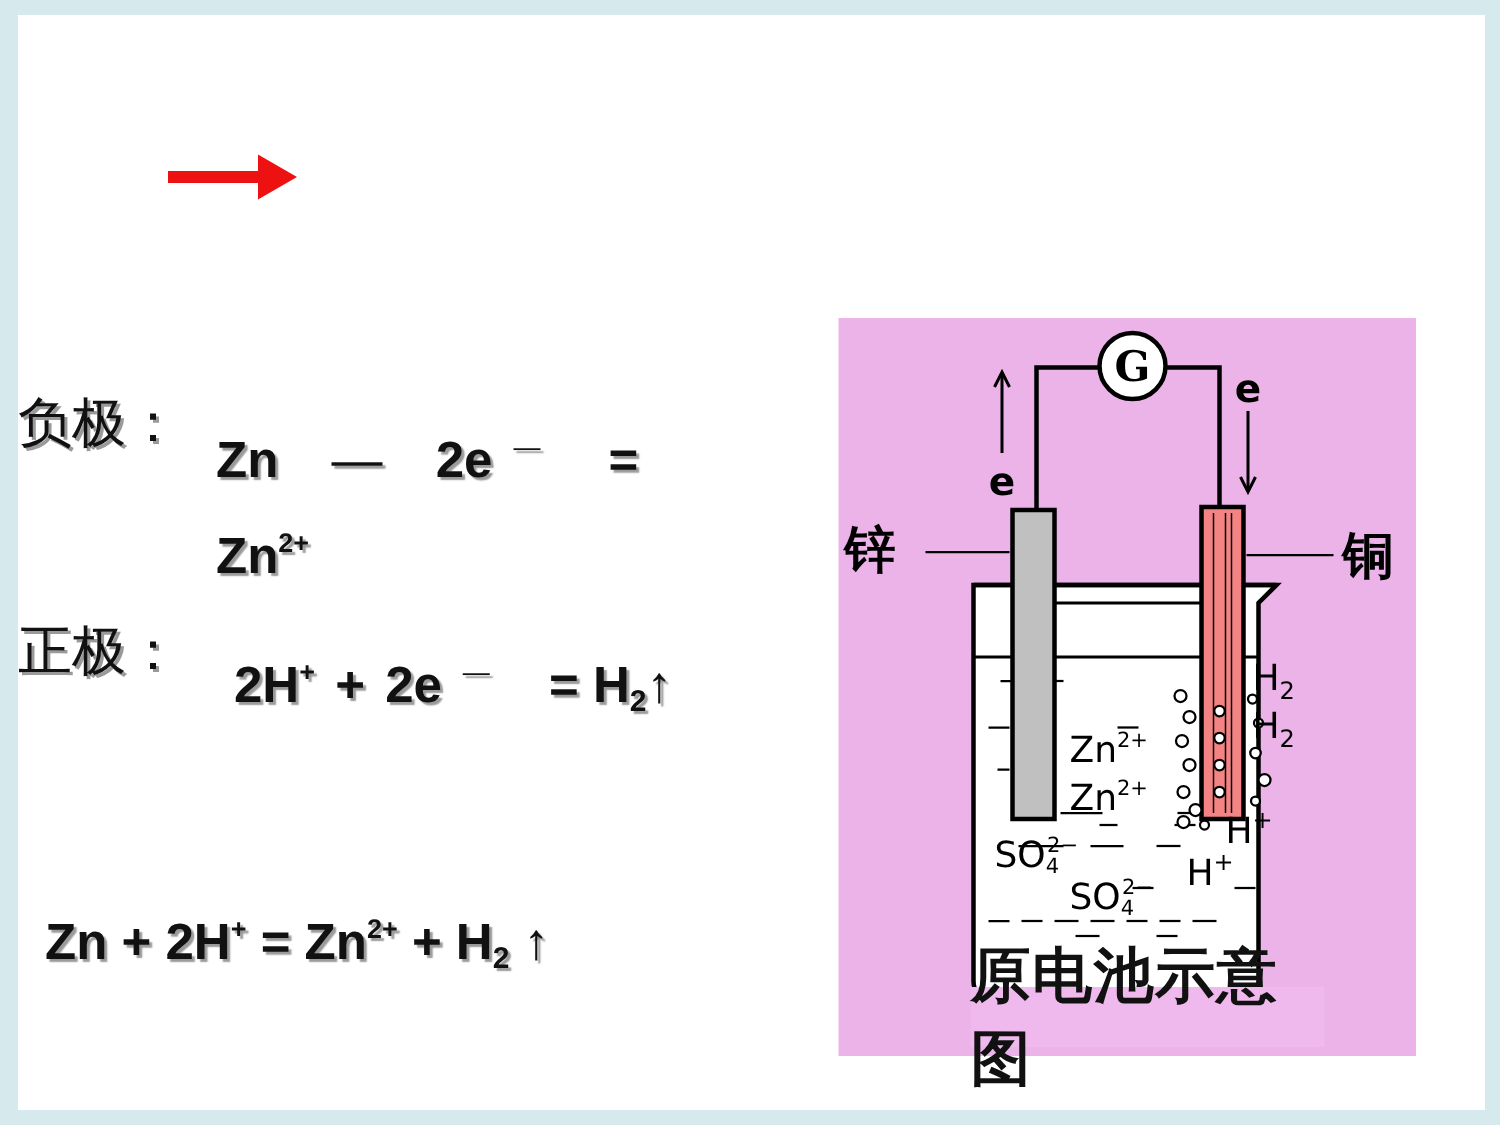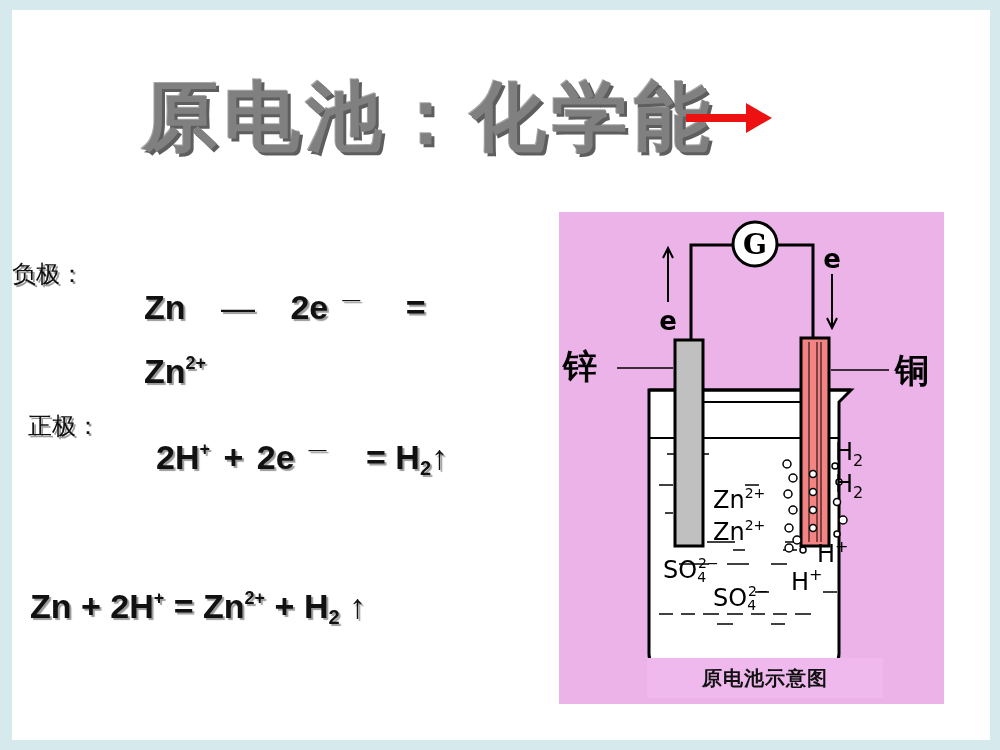--- a/index.html
+++ b/index.html
@@ -25,75 +25,74 @@
     display: inline-block; position: relative; width: 86px; height: 30px;
     margin: 0 6px 0 -30px; vertical-align: middle;
   }
   .title .arrow .shaft { position: absolute; left: 0; top: 11px; width: 62px; height: 8px; background: #ee1111; }
   .title .arrow .head {
     position: absolute; right: 0; top: 0; width: 0; height: 0;
     border-top: 15px solid transparent; border-bottom: 15px solid transparent;
     border-left: 26px solid #ee1111;
   }
   .label-cn {
-    position: absolute; font-family: "DejaVu Serif", serif; font-size: 24px;
+    position: absolute; font-family: "DejaVu Serif", serif; font-size: 36px;
     color: #111; text-shadow: 2px 2px 0 #9a9a9a; white-space: nowrap;
   }
   .eq {
     position: absolute; font-family: "Liberation Sans", sans-serif; font-weight: bold;
     font-size: 34px; color: #111; text-shadow: 2px 2px 1px #9a9a9a; white-space: nowrap; margin-top: 16px;
   }
   .eq sup { font-size: 18px; vertical-align: 14px; }
   .eq sub { font-size: 20px; vertical-align: -6px; }
   .diagram {
     position: absolute; left: 547px; top: 202px; width: 385px; height: 492px;
     background: #ebb3e8;
   }
   .diagram svg { position: absolute; left: 0; top: 0; }
   .caption {
     position: absolute; left: 88px; top: 446px; width: 236px; height: 40px;
     background: #f0b9ee;
-    font-family: "DejaVu Serif", serif; font-weight: bold; font-size: 20px; color: #111;
+    font-family: "DejaVu Serif", serif; font-weight: bold; font-size: 40px; color: #111;
     display: flex; align-items: center; justify-content: center; letter-spacing: 1px;
   }
 </style>
 </head>
 <body>
 
 <div class="slide">
 
   <div class="title">
-    <span>原电池：化学能</span>
     <span class="arrow">
       <span class="shaft"></span>
         <span class="head"></span>
     </span>
   </div>
 
   <div class="label-cn" style="left:0px; top:248px;">负极：</div>
   <div class="eq" style="left:132px; top:262px;">
     <span>Zn</span>
     <span style="margin-left:26px; font-weight:normal;">—</span>
     <span style="margin-left:26px;">2e</span><sup style="margin-left:14px; font-weight:normal;">—</sup>
     <span style="margin-left:36px;">=</span>
   </div>
   <div class="eq" style="left:132px; top:326px;">
     <span>Zn</span><sup>2+</sup>
   </div>
 
-  <div class="label-cn" style="left:0px; top:400px;padding-left:16px;">正极：</div>
+  <div class="label-cn" style="left:0px; top:400px;">正极：</div>
   <div class="eq" style="left:144px; top:412px;">
     <span>2H</span><sup>+</sup>
     <span style="margin-left:4px;">+</span>
     <span style="margin-left:4px;">2e</span><sup style="margin-left:14px; font-weight:normal;">—</sup>
     <span style="margin-left:30px;">=</span>
     <span>H</span><sub>2</sub><span style="font-weight:normal;">↑</span>
   </div>
 
-  <div class="eq" style="left:18px; top:561px;">
+  <div class="eq" style="left:18px; top:583px;">
     <span>Zn</span>
     <span>+</span>
     <span>2H</span><sup>+</sup>
     <span>=</span>
     <span>Zn</span><sup>2+</sup>
     <span>+</span>
     <span>H</span><sub>2</sub>
     <span style="font-weight:normal;">↑</span>
   </div>
 

